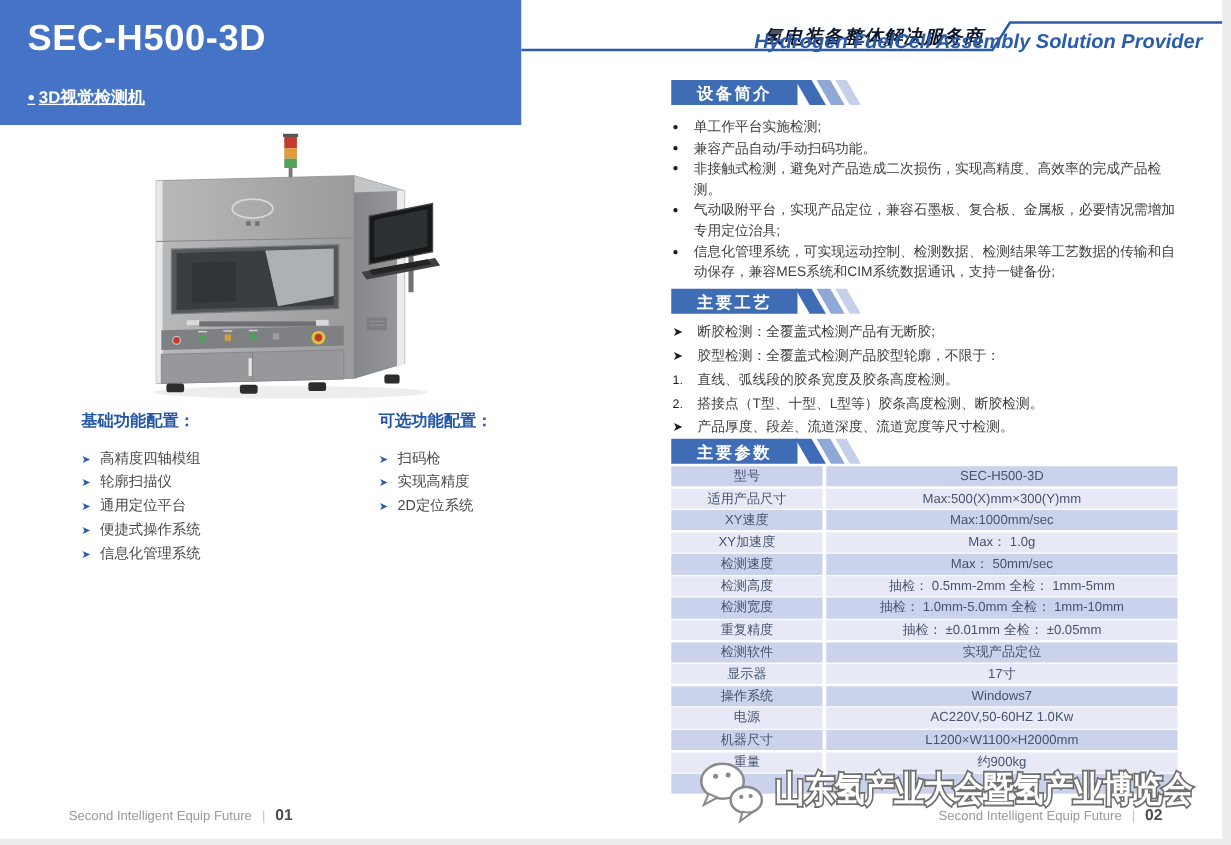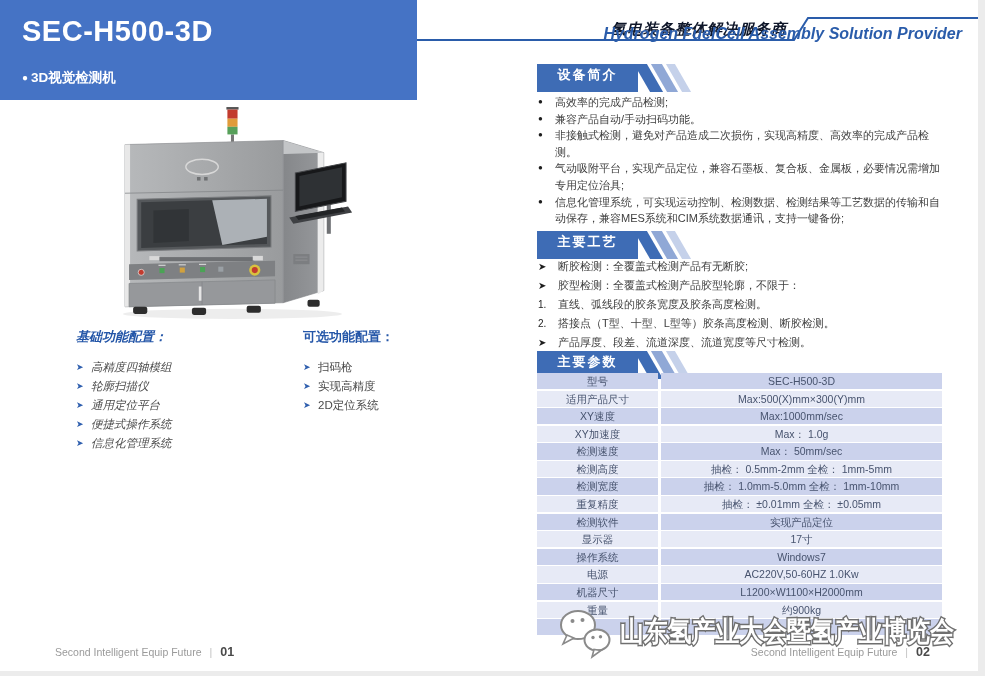--- a/index.html
+++ b/index.html
@@ -2,44 +2,44 @@
 <html><head>
 <meta charset="utf-8">
 <style>
   * { margin:0; padding:0; box-sizing:border-box; }
   html,body { width:985px; height:676px; }
   body { font-family:"Liberation Sans","DejaVu Sans",sans-serif; background:#fff; position:relative; overflow:hidden; }
 
   
   .banner { position:absolute; left:0; top:0; width:417px; height:100px; background:#4573c5; }
   .banner-title { position:absolute; left:22px; top:15px; font-size:29px; font-weight:bold; color:#fff; letter-spacing:.5px; }
-  .banner-sub { position:absolute; left:22px; top:69px; font-size:13.5px; font-weight:bold; color:#fff; }
+  .banner-sub { position:absolute; left:22px; top:69px; font-size:13.5px; font-weight:bold; color:#fff;text-decoration:underline; }
   .banner-sub .dot { font-size:10px; margin-right:3px; vertical-align:1px; }
 
   .machine-wrap { position:absolute; left:92px; top:104px; width:285px; height:218px; }
 
   .cfg { position:absolute; top:328px; width:215px; }
-  .cfg.basic { left:76px;font-style:italic; } .cfg.optional { left:303px; }
+  .cfg.basic { left:65px; } .cfg.optional { left:303px; }
   .cfg-h { font-size:13px; font-weight:bold; color:#2456a8; margin-bottom:12px; }
   .cfg-item { display:flex; font-size:11.5px; color:#4a4a4a; line-height:18.6px; }
   .cfg-item .arr { color:#2f5fae; font-size:9px; width:15px; line-height:19px; flex:0 0 15px; }
 
   .footer { position:absolute; top:645px; font-size:10.5px; color:#9a9a9a; white-space:nowrap; }
   .footer .sep { color:#c2c2c2; margin:0 8px; }
   .footer .pg { font-weight:bold; color:#4a4a4a; font-size:12.5px; }
   .footer-left { left:55px;text-align:center; }
   .footer-right { right:55px; }
 
   
   .hdr-cn { position:absolute; top:20px; right:198px; font-size:15px; font-weight:bold; font-style:italic; color:#0f172a; letter-spacing:1px; white-space:nowrap; }
   .hdr-en { position:absolute; top:25px; right:23px; font-size:16px; font-weight:bold; font-style:italic; color:#2a5caa; white-space:nowrap; }
   .hdr-rule { position:absolute; left:417px; top:13px; }
 
   
-  .sec-hdr { position:absolute; left:537px; display:flex; height:28px; }
+  .sec-hdr { position:absolute; left:537px; display:flex; height:20px; }
   .sec-box { width:101px; background:#3e6cb5; color:#fff; font-weight:bold; font-size:13px; text-align:center; line-height:22px; letter-spacing:2px; }
   .stripe { margin-left:4px; transform:skewX(30deg); }
   .stripe.s1 { width:13px; background:#3e6cb5; }
   .stripe.s2 { width:11px; background:#90a8d6; }
   .stripe.s3 { width:9px;  background:#c5d1ea; }
   .sec-intro  { top:64px; }
   .sec-proc   { top:231px; }
   .sec-params { top:351px; }
 
   
@@ -213,21 +213,21 @@
 <div class="sec-hdr sec-intro">
   <span class="sec-box">设备简介</span>
   <span class="stripe s1"></span>
   <span class="stripe s2"></span>
   <span class="stripe s3"></span>
 </div>
 
 <div class="intro-list">
   <div class="intro-item">
       <span class="bl">●</span>
-      <span>高效率的完成产品检测;</span>
+      <span>单工作平台实施检测;</span>
     </div>
   <div class="intro-item">
       <span class="bl">●</span>
       <span>兼容产品自动/手动扫码功能。</span>
     </div>
   <div class="intro-item">
       <span class="bl">●</span>
       <span>非接触式检测，避免对产品造成二次损伤，实现高精度、高效率的完成产品检测。</span>
     </div>
   <div class="intro-item">

